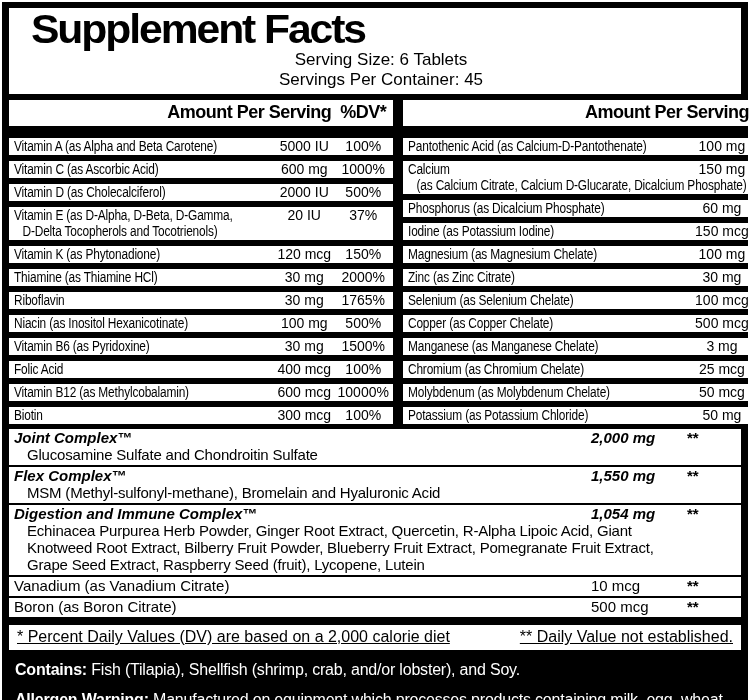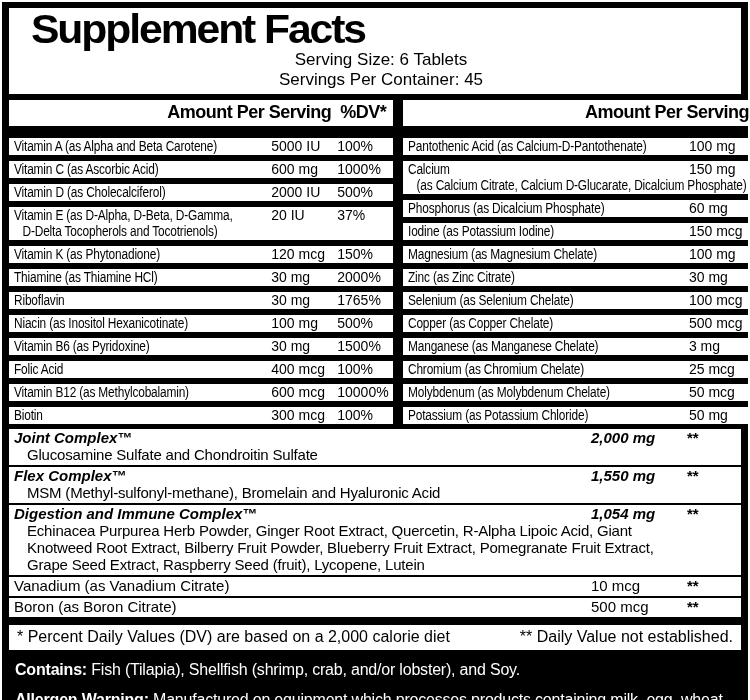--- a/index.html
+++ b/index.html
@@ -39,35 +39,35 @@
   .rows { display: flex; flex-direction: column; gap: 6px; margin-top: 12px; flex: 1; }
   .row {
     background: #ffffff; display: grid; grid-template-columns: 1fr 66px 52px;
     padding: 0 4px 1px 5px; font-size: 14px; line-height: 16px; align-items: baseline;
   }
   .row .name, .row .cont {
     white-space: nowrap; transform: scaleX(0.85); transform-origin: 0 50%;
     letter-spacing: -0.2px;
   }
   .row .cont { grid-column: 1 / -1; padding-left: 10px; }
-  .row .amt, .row .dv { text-align: left; white-space: nowrap; }
+  .row .amt, .row .dv { text-align: center; white-space: nowrap; }
 
   
   .complex-section { display: flex; flex-direction: column; gap: 2px; margin-top: 5px; }
   .crow { background: #ffffff; padding: 0 4px 2px 5px; font-size: 15px; line-height: 17px; }
   .crow .main { display: grid; grid-template-columns: 1fr 96px 50px; align-items: baseline; }
   .crow .camt, .crow .cdv { text-align: left; white-space: nowrap; }
   .crow .cdv { font-weight: bold; padding-right: 12px; }
   .crow.has-sub .cname, .crow.has-sub .camt { font-weight: bold; font-style: italic; }
   .crow .sub { padding: 0 40px 0 13px; letter-spacing: -0.2px; }
 
   
   .footnote {
     margin-top: 8px; background: #ffffff; display: flex; justify-content: space-between;
-    padding: 3px 8px 4px 8px; font-size: 16px; line-height: 18px;
+    padding: 3px 8px 4px 8px; font-size: 16px; line-height: 18px; text-decoration: underline;
   }
 
   
   .footer { color: #ffffff; padding: 9px 6px 0 6px; font-size: 16px; line-height: 21px; }
   .footer p { margin: 0 0 9px 0; letter-spacing: -0.2px; }
   .footer b { font-weight: bold; }
 </style>
 </head>
 <body>
 

